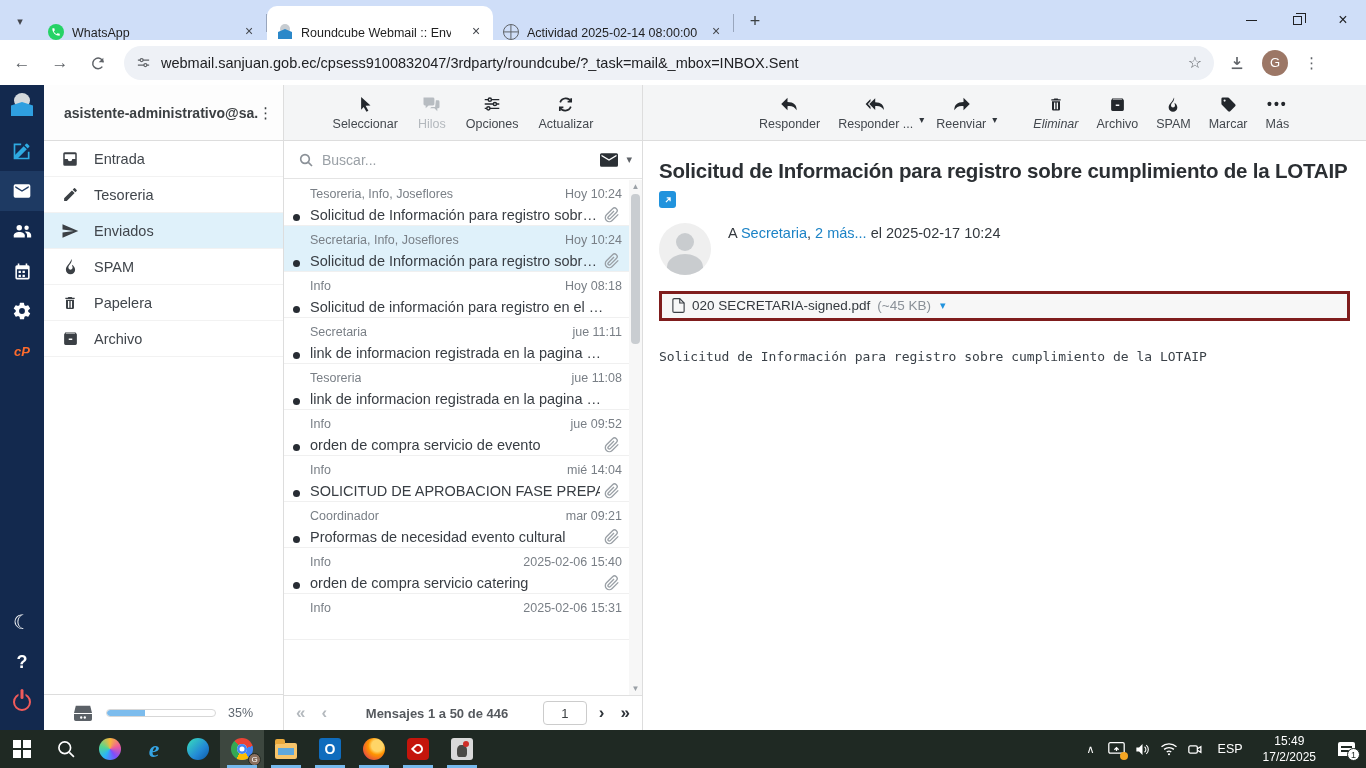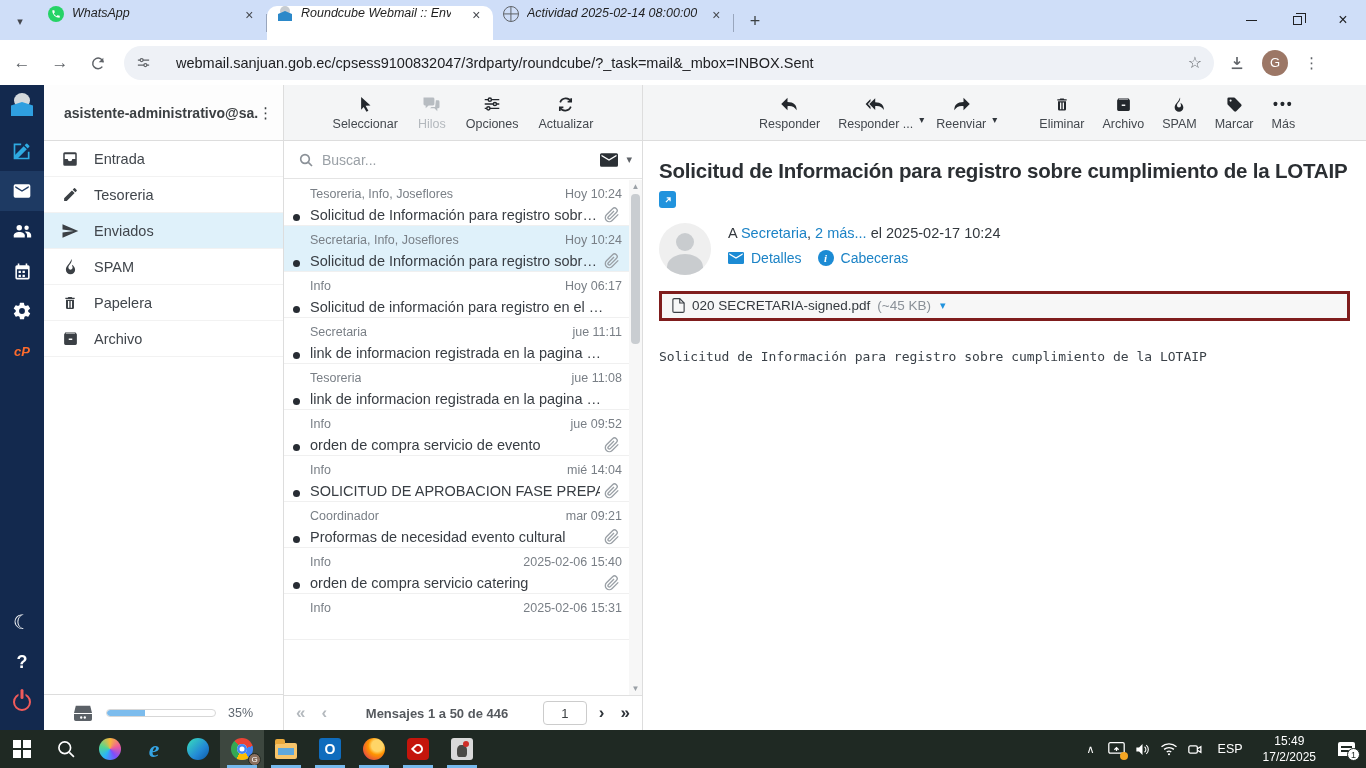--- a/index.html
+++ b/index.html
@@ -3,21 +3,21 @@
 <meta charset="utf-8">
 <style>
   * { box-sizing: border-box; margin: 0; padding: 0; }
   html,body { width:1366px; height:768px; overflow:hidden; }
   body { font-family:"Liberation Sans", sans-serif; background:#fff; color:#202124; }
   .screen { position:relative; width:1366px; height:768px; overflow:hidden; }
 
   
   .tabstrip { position:absolute; left:0; top:0; width:1366px; height:40px; background:#cfdef8; display:flex; align-items:flex-end; }
   .tab-search { width:28px; height:28px; margin:0 4px 5px 6px; border-radius:50%; display:flex; align-items:center; justify-content:center; color:#44474e; font-size:11px; }
-  .tab { height:34px; display:flex; align-items:flex-start; padding:0 8px 0 10px; font-size:12.5px; color:#1f1f1f; position:relative;font-style:italic; }
+  .tab { height:34px; display:flex; align-items:flex-end; padding:0 8px 0 10px; font-size:12.5px; color:#1f1f1f; position:relative; }
   .tab .favicon { width:16px; height:16px; margin-right:8px; flex:0 0 16px; }
   .tab .tab-title { white-space:nowrap; overflow:hidden; max-width:150px; }
   .tab.inactive { width:228px; }
   .tab.active { width:226px; background:#fff; border-radius:10px 10px 0 0; }
   .tab-close { margin-left:auto; width:18px; height:18px; border-radius:50%; display:flex; align-items:center; justify-content:center; color:#45484e; font-size:14px; line-height:1; }
   .tab-divider { width:1px; height:18px; background:#99a6bd; margin-bottom:8px; }
   .new-tab { width:26px; height:26px; margin:0 0 6px 8px; display:flex; align-items:center; justify-content:center; font-size:18px; color:#3c4043; }
   .win-controls { margin-left:auto; display:flex; height:40px; align-items:stretch; }
   .win-btn { width:46px; display:flex; align-items:center; justify-content:center; color:#202124; }
   .glyph-min { display:inline-block; width:11px; border-bottom:1.5px solid #202124; }
@@ -28,21 +28,21 @@
   .rc-favicon { position:relative; }
   .rc-cube { position:absolute; left:1px; top:5px; width:14px; height:10px; background:#2b88c9; clip-path:polygon(0 30%,50% 0,100% 30%,100% 100%,50% 130%,0 100%); }
   .rc-ball { position:absolute; left:3px; top:0; width:10px; height:10px; border-radius:50%; background:#c7ccd1; }
   .globe-favicon { border:1.5px solid #5f6368; border-radius:50%; position:relative; }
   .globe-favicon:before { content:""; position:absolute; left:50%; top:0; bottom:0; width:1.2px; background:#5f6368; transform:translateX(-50%); }
   .globe-favicon:after { content:""; position:absolute; top:50%; left:0; right:0; height:1.2px; background:#5f6368; transform:translateY(-50%); }
 
   .urlbar { position:absolute; left:0; top:40px; width:1366px; height:45px; background:#fff; display:flex; align-items:center; }
   .nav-btn { width:32px; height:32px; display:flex; align-items:center; justify-content:center; font-size:17px; color:#5f6368; margin-left:6px; }
   .url-pill { height:34px; background:#eef1f6; border-radius:17px; flex:0 0 1090px; margin-left:10px; display:flex; align-items:center; padding:0 12px; }
-  .url-text { font-size:14.5px; color:#202124; margin-left:25px; flex:1; white-space:nowrap; overflow:hidden; }
+  .url-text { font-size:14.5px; color:#202124; margin-left:10px; flex:1; white-space:nowrap; overflow:hidden; }
   .bookmark-star { color:#5f6368; font-size:16px; margin-left:8px; }
   .toolbar-right { display:flex; align-items:center; margin-left:14px; gap:16px; }
   .avatar-g { width:26px; height:26px; border-radius:50%; background:#9c7766; color:#fff; font-size:13px; display:flex; align-items:center; justify-content:center; }
   .kebab { color:#5f6368; font-size:15px; letter-spacing:0; }
 
   
   .webmail { position:absolute; left:0; top:85px; width:1366px; height:645px; background:#fff; }
 
   .rail { position:absolute; left:0; top:0; width:44px; height:645px; background:#13294e; display:flex; flex-direction:column; align-items:center; }
   .rail-item { width:44px; height:40px; display:flex; align-items:center; justify-content:center; }
@@ -436,21 +436,21 @@
               <span class="mr-clip">
                 <svg width="16" height="16" viewBox="0 0 24 24" fill="none" stroke="#9aa0a6" stroke-width="2">
                   <path d="M21.4 11.05l-9.19 9.19a6 6 0 0 1-8.49-8.49l9.19-9.19a4 4 0 0 1 5.66 5.66l-9.2 9.19a2 2 0 0 1-2.83-2.83l8.49-8.48"></path>
                 </svg>
               </span>
             </div>
         </div>
         <div class="msg-row">
           <div class="mr-top">
               <span class="mr-from">Info</span>
-              <span class="mr-date">Hoy 06:17</span>
+              <span class="mr-date">Hoy 08:18</span>
             </div>
           <div class="mr-bot">
               <span class="dot"></span>
               <span class="mr-subj">Solicitud de información para registro en el …</span>
             </div>
         </div>
         <div class="msg-row">
           <div class="mr-top">
               <span class="mr-from">Secretaria</span>
               <span class="mr-date">jue 11:11</span>
@@ -576,21 +576,21 @@
         <span class="tb-caret">▾</span>
         <div class="tb-btn">
           <span class="tb-ico">
               <svg width="20" height="17" viewBox="0 0 24 20" fill="#23272c">
                 <path d="M15 7V2l7.5 7.5L15 17v-5C9.5 11.4 6.5 13.2 4 17c-.2-6.5 3.5-10 11-10z"></path>
               </svg>
             </span>
           <span class="tb-label">Reenviar</span>
         </div>
         <span class="tb-caret">▾</span>
-        <div class="tb-btn" style="margin-left:30px;">
+        <div class="tb-btn" style="margin-left:24px;font-style:italic;">
           <span class="tb-ico">
               <svg width="16" height="17" viewBox="0 0 24 24" fill="#23272c">
                 <path d="M6 19a2 2 0 0 0 2 2h8a2 2 0 0 0 2-2V7H6v12zM9 9h2v10H9V9zm4 0h2v10h-2V9zM19 4h-3.5l-1-1h-5l-1 1H5v2h14V4z"></path>
               </svg>
             </span>
           <span class="tb-label">Eliminar</span>
         </div>
         <div class="tb-btn">
           <span class="tb-ico">
               <svg width="17" height="17" viewBox="0 0 24 24" fill="#23272c">
@@ -633,32 +633,20 @@
           <div class="avatar">
               <span class="head"></span>
               <span class="body"></span>
             </div>
           <div class="from-info">
             <div class="rcpt-line">
               <span>A</span>
               <a href="#">Secretaria</a><span>,</span>
               <a href="#">2 más...</a>
               <span>el 2025-02-17 10:24</span>
-            </div>
-            <div class="hdr-actions">
-              <span class="hdr-action">
-                <svg width="16" height="12" viewBox="0 0 24 18" fill="#1c8bd4">
-                    <path d="M2 0h20a2 2 0 0 1 2 2v14a2 2 0 0 1-2 2H2a2 2 0 0 1-2-2V2A2 2 0 0 1 2 0zm10 8L2 2v2l10 6L22 4V2z"></path>
-                  </svg>
-                <span>Detalles</span>
-              </span>
-              <span class="hdr-action">
-                <span class="info-badge">i</span>
-                <span>Cabeceras</span>
-              </span>
             </div>
           </div>
         </div>
 
         <div class="attach-bar">
           <svg width="13" height="15" viewBox="0 0 20 24" fill="none" stroke="#3a3f45" stroke-width="1.8">
               <path d="M12 1H3a2 2 0 0 0-2 2v18a2 2 0 0 0 2 2h14a2 2 0 0 0 2-2V8z"></path>
               <path d="M12 1v7h7"></path>
             </svg>
           <span class="attach-name">020 SECRETARIA-signed.pdf</span>

